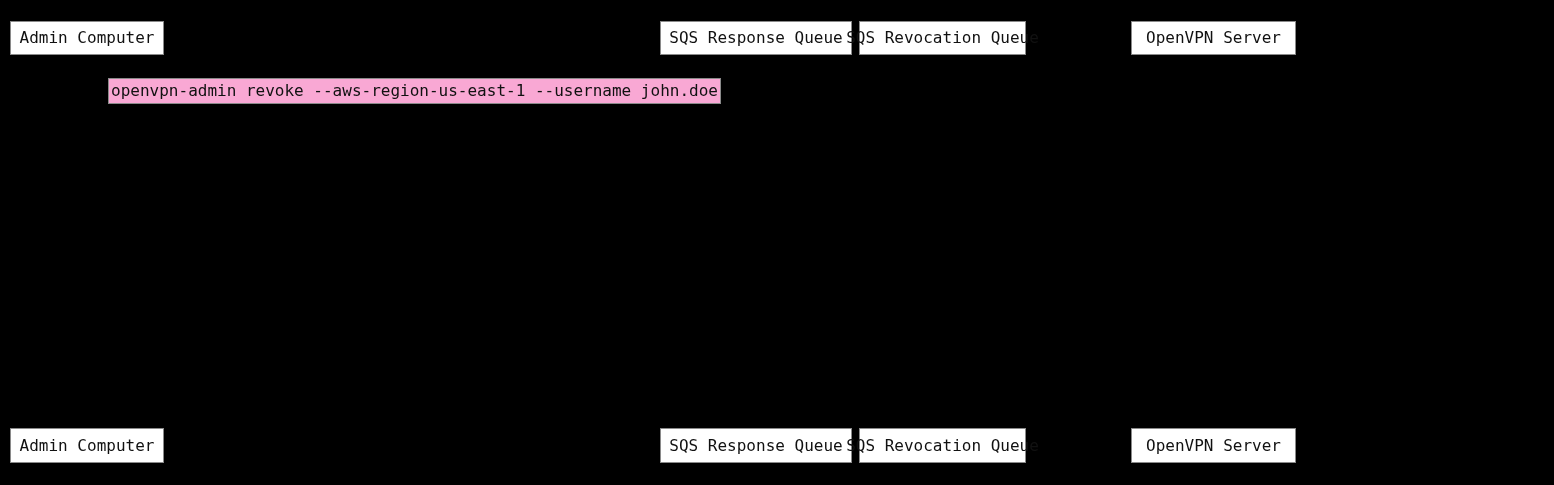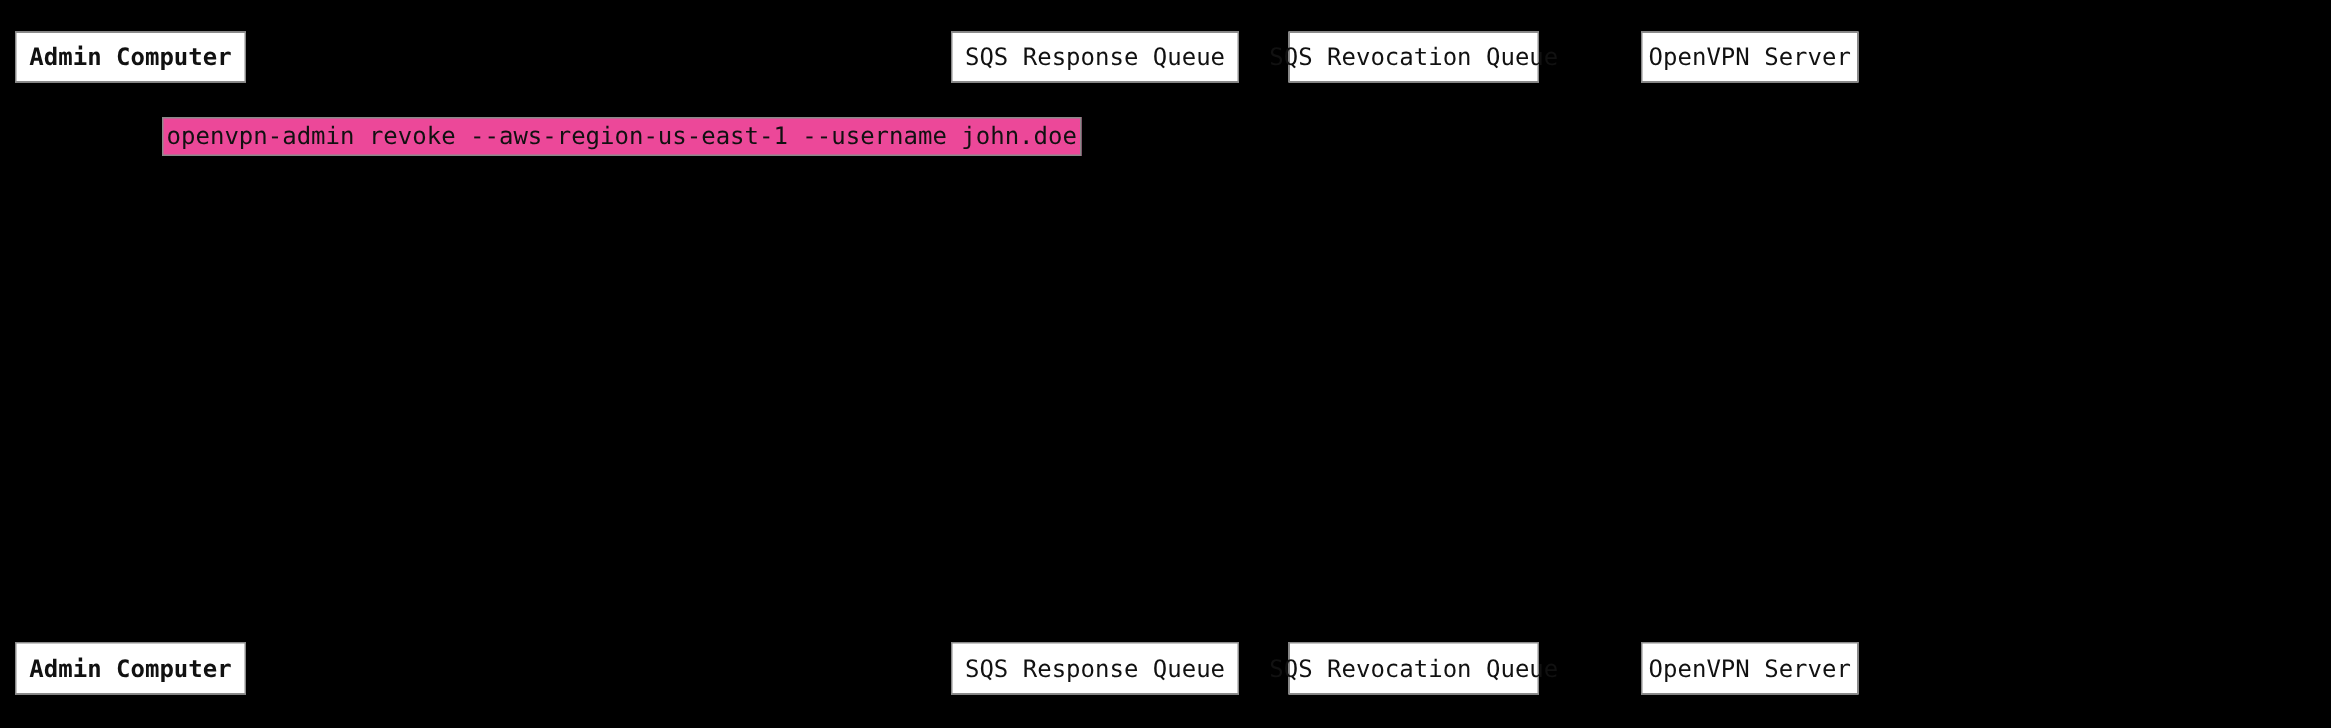--- a/index.html
+++ b/index.html
@@ -24,32 +24,32 @@
     font-size: 16px;
     line-height: 1;
     display: flex;
     align-items: center;
     justify-content: center;
     white-space: nowrap;
     height: 34px;
   }
   .actor-top { top: 21px; }
   .actor-bottom { top: 428px; height: 35px; }
-  .pos-admin      { left: 10px;   width: 154px; font-weight: bold; }
-  .pos-response   { left: 634px;  width: 192px; }
+  .pos-admin      { left: 10px;   width: 154px; }
+  .pos-response   { left: 660px;  width: 192px; }
   .pos-revocation { left: 859px;  width: 167px; }
-  .pos-openvpn    { left: 1094px; width: 145px; text-align: right; }
+  .pos-openvpn    { left: 1131px; width: 165px; text-align: right; }
   .message-label {
     position: absolute;
     box-sizing: border-box;
     left: 108px;
     top: 78px;
     width: 613px;
     height: 26px;
-    background: #ec4899;
+    background: #f9a8d4;
     border: 1px solid #8a8a8a;
     color: #111111;
     font-size: 16px;
     line-height: 1;
     display: flex;
     align-items: center;
     justify-content: center;
     white-space: nowrap;
   }
 </style>

